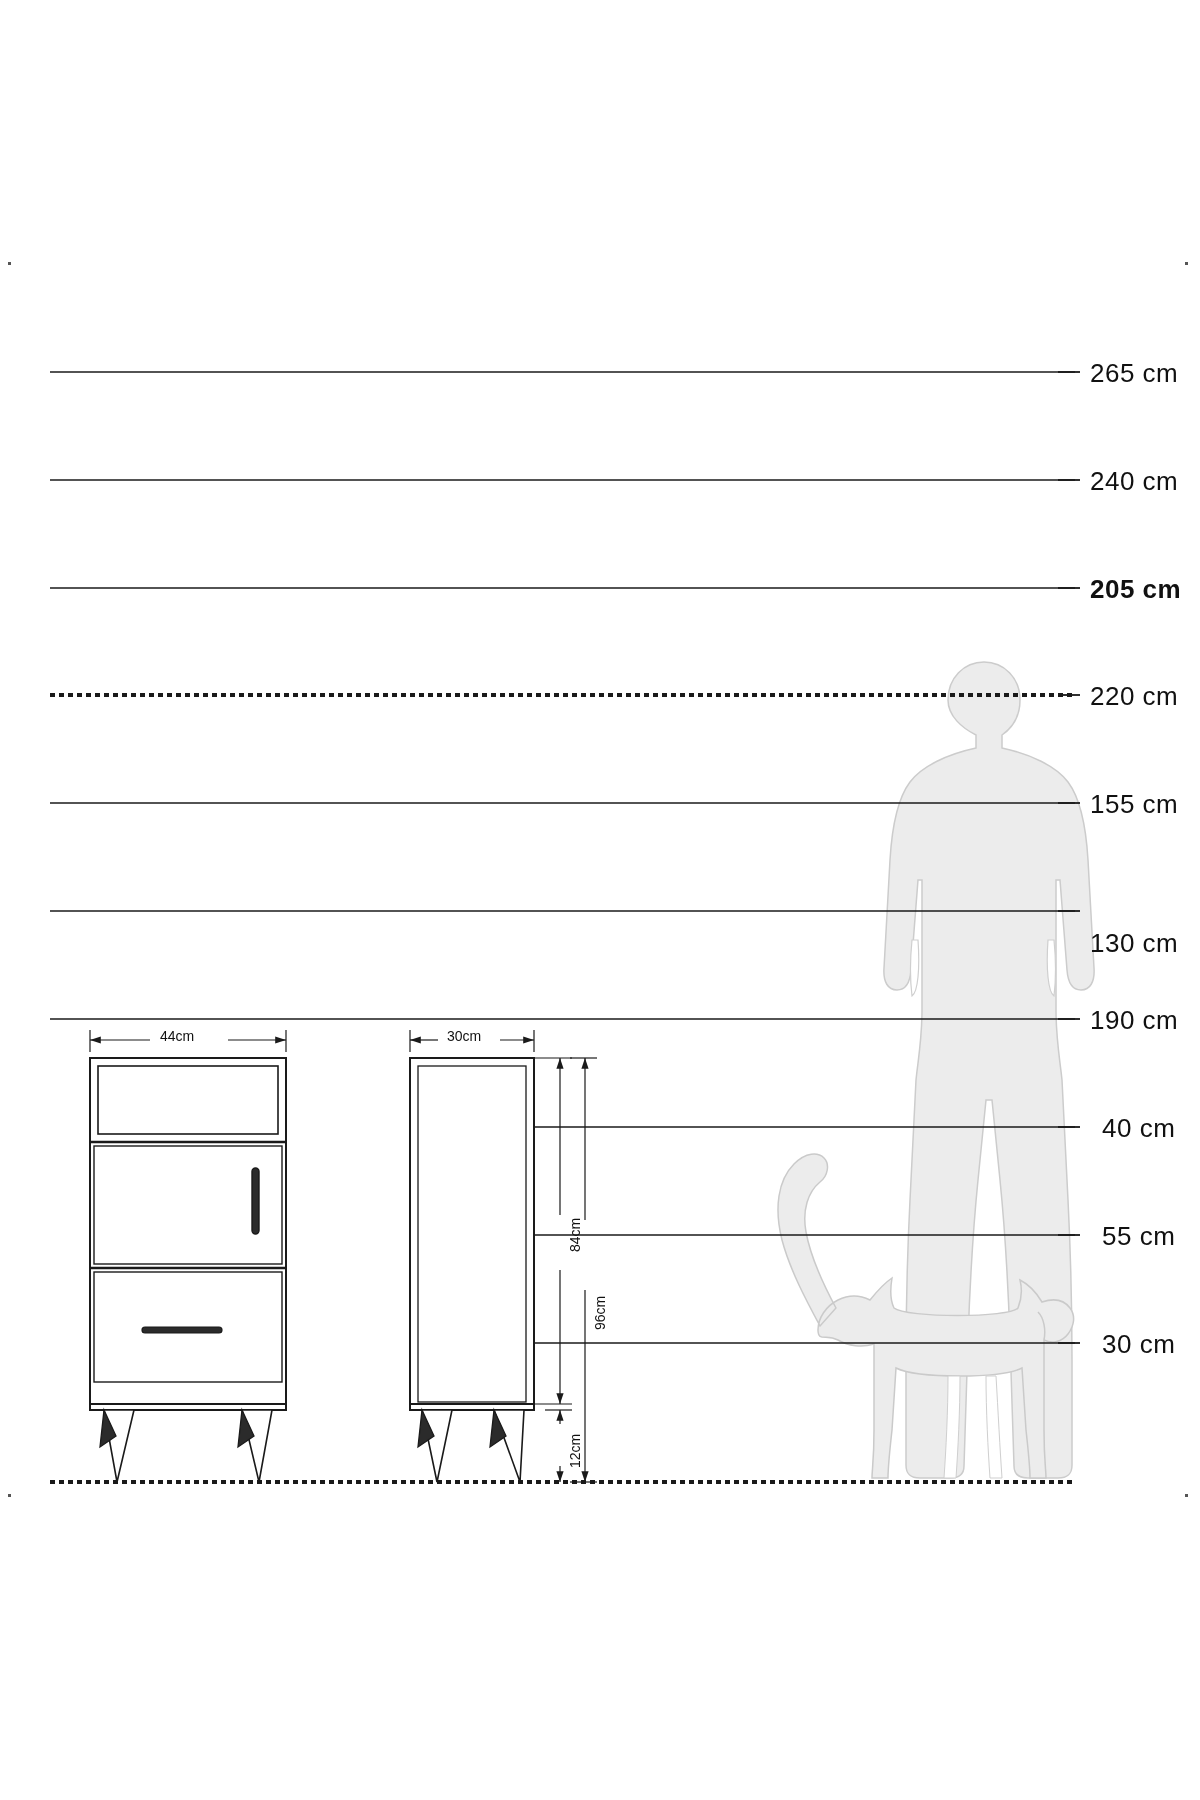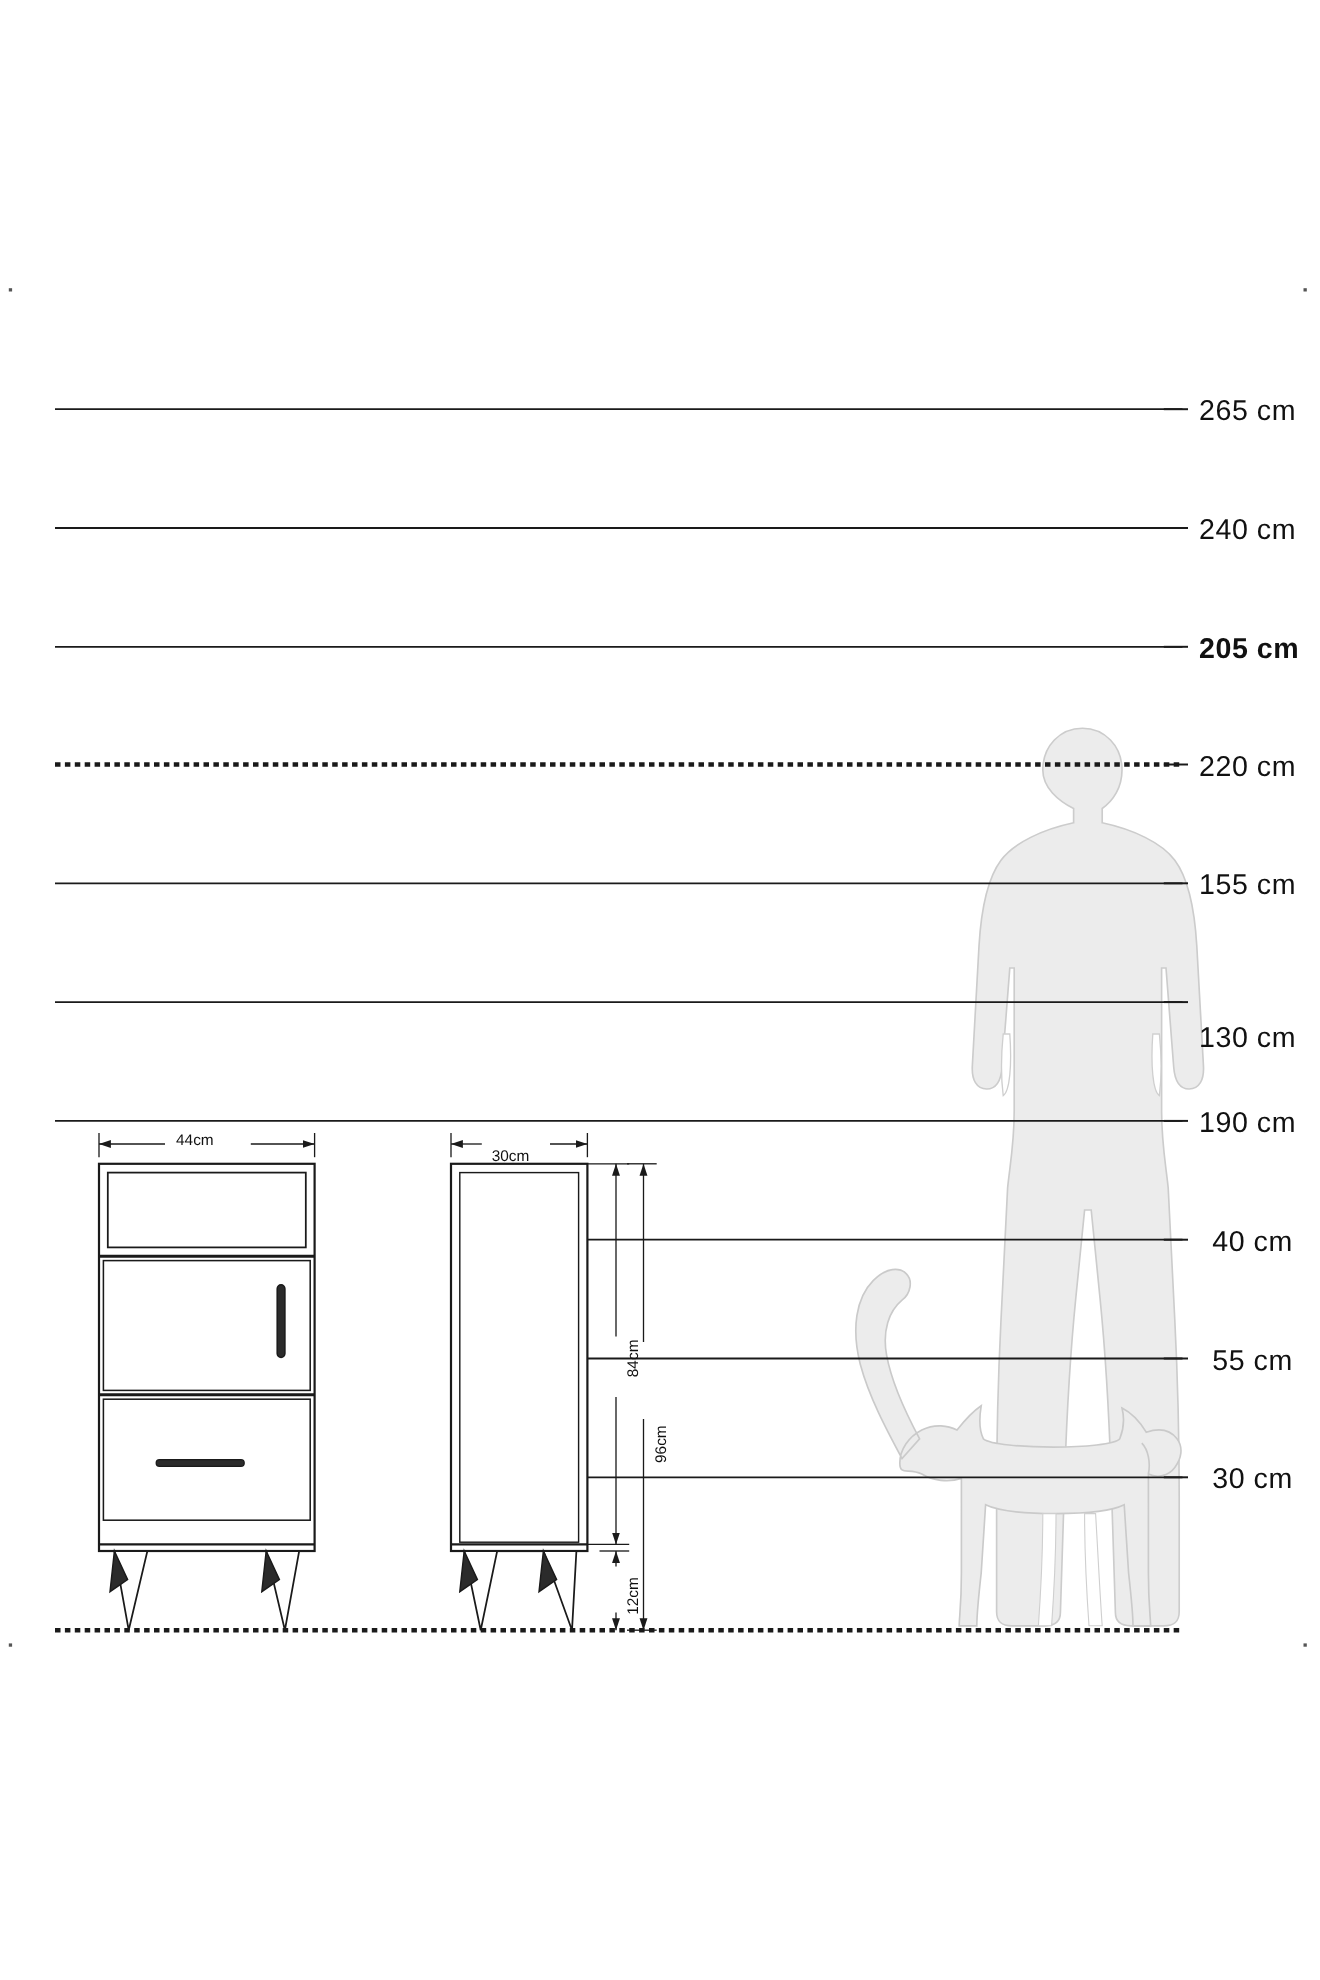--- a/index.html
+++ b/index.html
@@ -256,18 +256,18 @@
   <div class="scale-label" style="left:1090px; top:574px;font-weight:bold;">205 cm</div>
   <div class="scale-label" style="left:1090px; top:681px;">220 cm</div>
   <div class="scale-label" style="left:1090px; top:789px;">155 cm</div>
   <div class="scale-label" style="left:1090px; top:897px;margin-top:31px;">130 cm</div>
   <div class="scale-label" style="left:1090px; top:1005px;">190 cm</div>
   <div class="scale-label" style="left:1102px; top:1113px;">40 cm</div>
   <div class="scale-label" style="left:1102px; top:1221px;">55 cm</div>
   <div class="scale-label" style="left:1102px; top:1329px;">30 cm</div>
 
   <div class="dim-label" style="left:160px; top:1028px;">44cm</div>
-  <div class="dim-label" style="left:447px; top:1028px;margin-top:14px;">30cm</div>
+  <div class="dim-label" style="left:447px; top:1028px;">30cm</div>
   <div class="dim-label vert" style="left:567px; top:1252px;">84cm</div>
   <div class="dim-label vert" style="left:592px; top:1330px;">96cm</div>
   <div class="dim-label vert" style="left:567px; top:1468px;">12cm</div>
 
 </div>
 
 </body></html>

